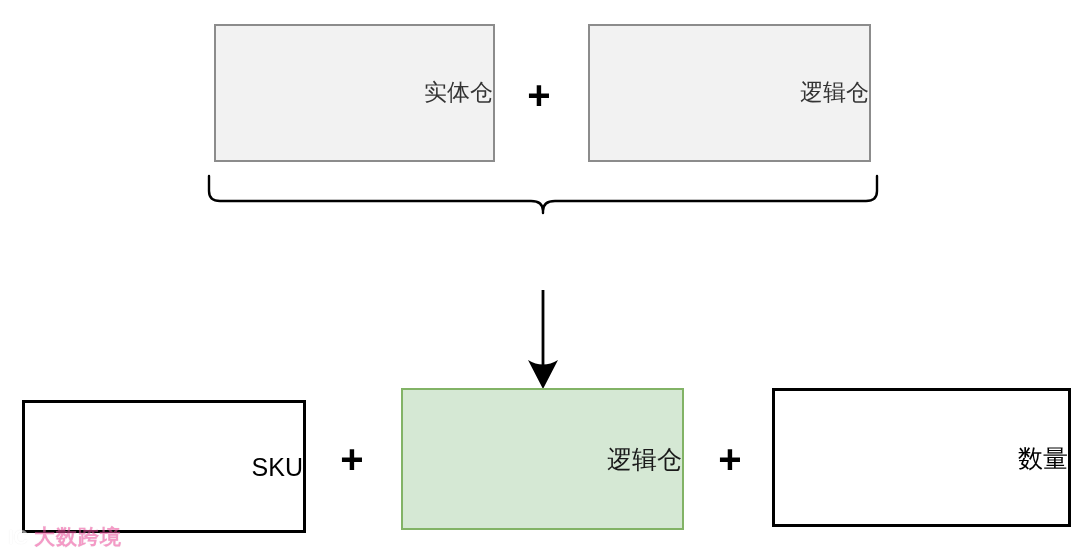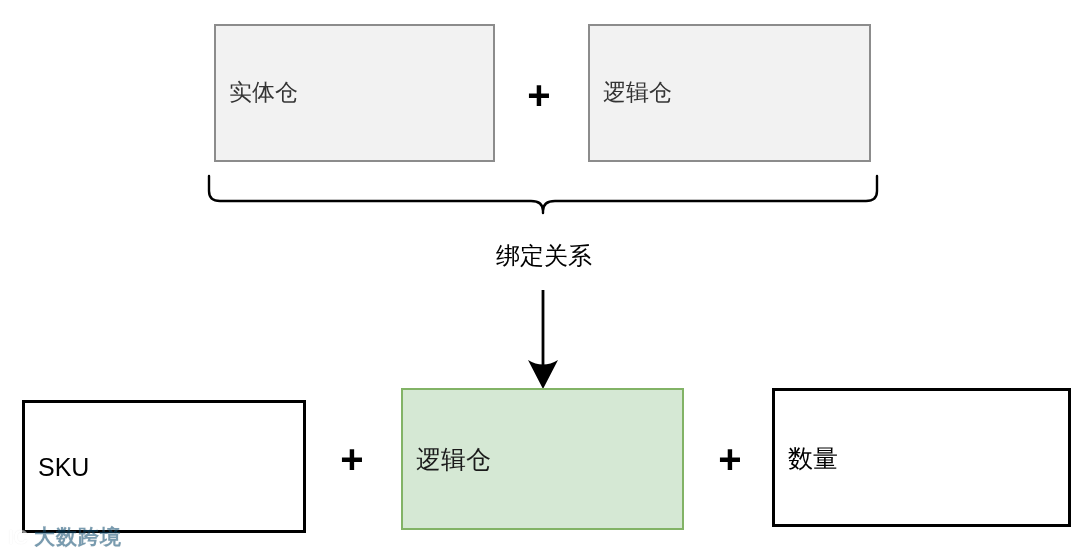--- a/index.html
+++ b/index.html
@@ -16,21 +16,21 @@
     height: 556px;
     background: #ffffff;
     overflow: hidden;
   }
 
   .box {
     position: absolute;
     box-sizing: border-box;
     display: flex;
     align-items: center;
-    justify-content: flex-start;
+    justify-content: flex-end;
     text-align: center;
     line-height: 1.2;
     padding-left: 13px;
   }
 
   
   .box-gray {
     background: #f2f2f2;
     border: 2px solid #8c8c8c;
     color: #333333;
@@ -88,21 +88,21 @@
     top: 520px;
     width: 170px;
     height: 34px;
     display: flex;
     align-items: center;
     gap: 6px;
     opacity: 0.55;
     pointer-events: none;
   }
   .wm-text {
-    color: #0c4a6e;
+    color: #ec4899;
     font-size: 21px;
     font-weight: bold;
     letter-spacing: 1px;
     text-shadow: 0 0 1px rgba(180,180,180,0.55);
     white-space: nowrap;
   }
   .wm-logo {
     color: #ffffff;
     font-size: 20px;
     font-weight: bold;
@@ -136,21 +136,20 @@
              L 543 211
              Q 543 201 555 201
              L 866 201
              Q 877 201 877 191
              L 877 176" fill="none" stroke="#000000" stroke-width="2.4" stroke-linecap="round" stroke-linejoin="round"></path>
 
     <line x1="543" y1="290" x2="543" y2="372" stroke="#000000" stroke-width="2.8"></line>
     <path d="M 543 389 L 528 360 Q 543 369 558 360 Z" fill="#000000"></path>
   </svg>
 
-  <div class="caption" style="left:404px; top:240px; width:280px;">绑定关系</div>
 
   <div class="box box-plain" style="left:22px; top:400px; width:284px; height:133px;">
     <span>SKU</span>
   </div>
 
   <div class="plus" style="left:336px; top:442px; width:32px; height:34px;">+</div>
 
   <div class="box box-green" style="left:401px; top:388px; width:283px; height:142px;">
     <span>逻辑仓</span>
   </div>

